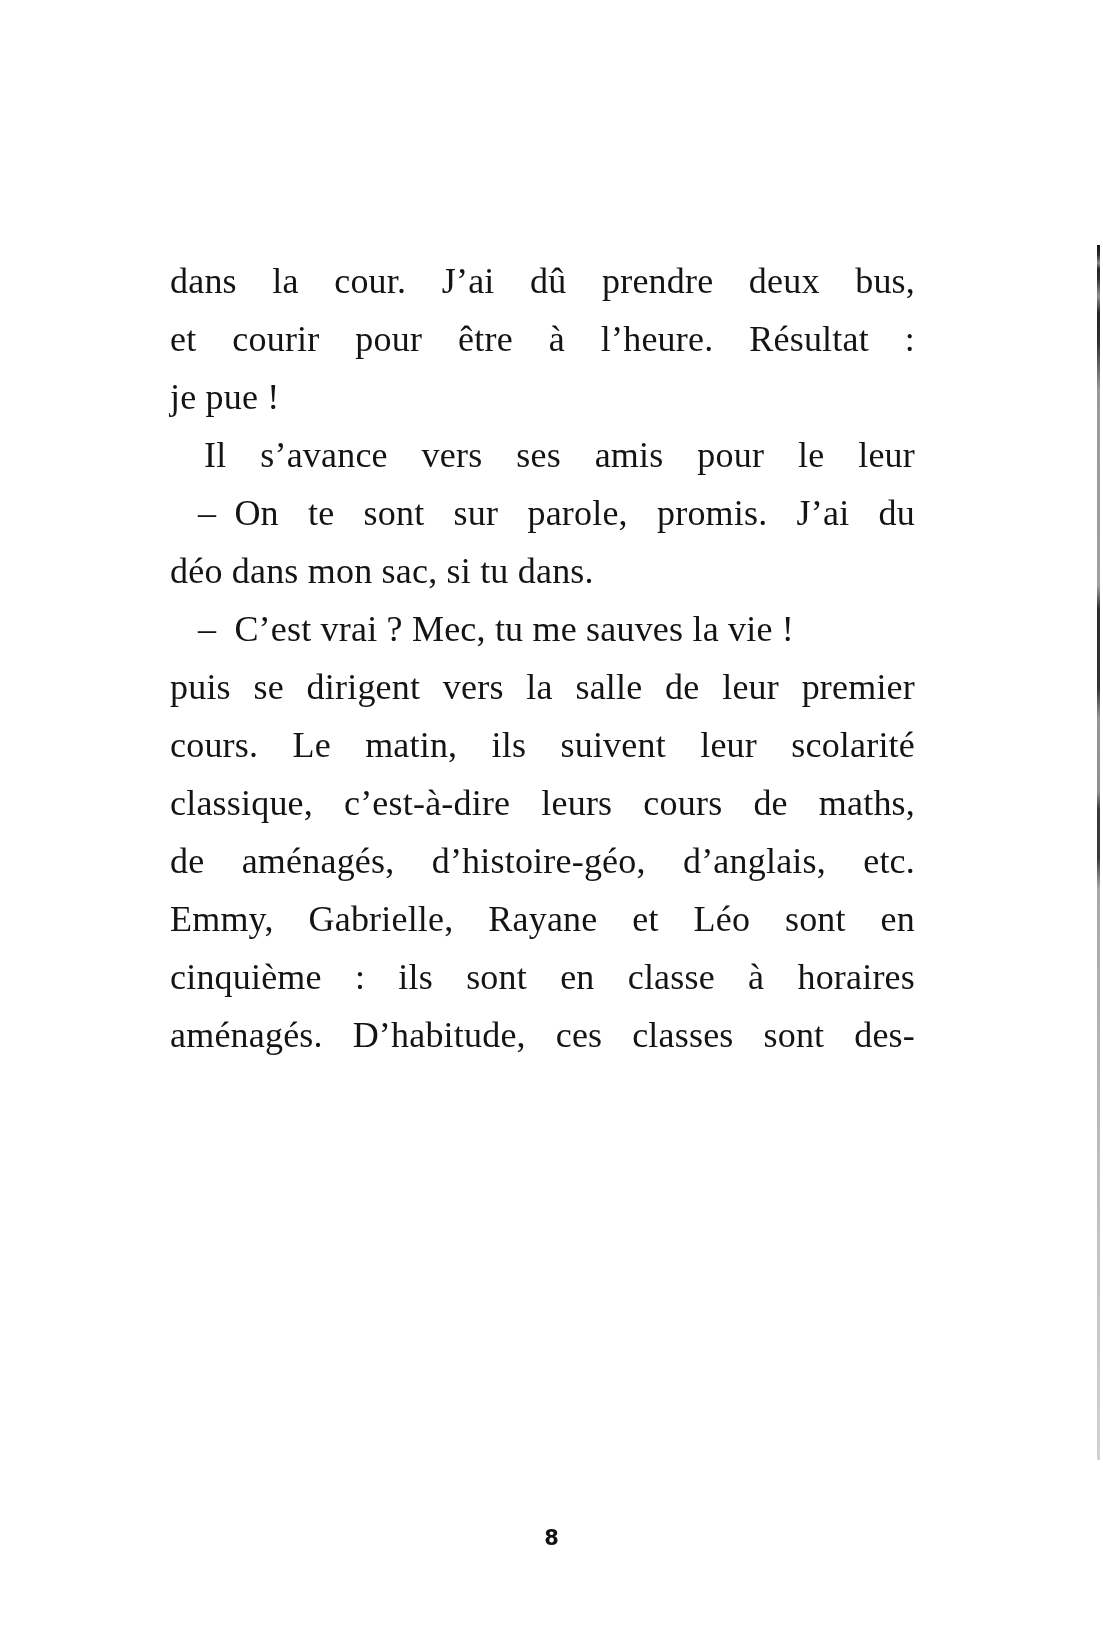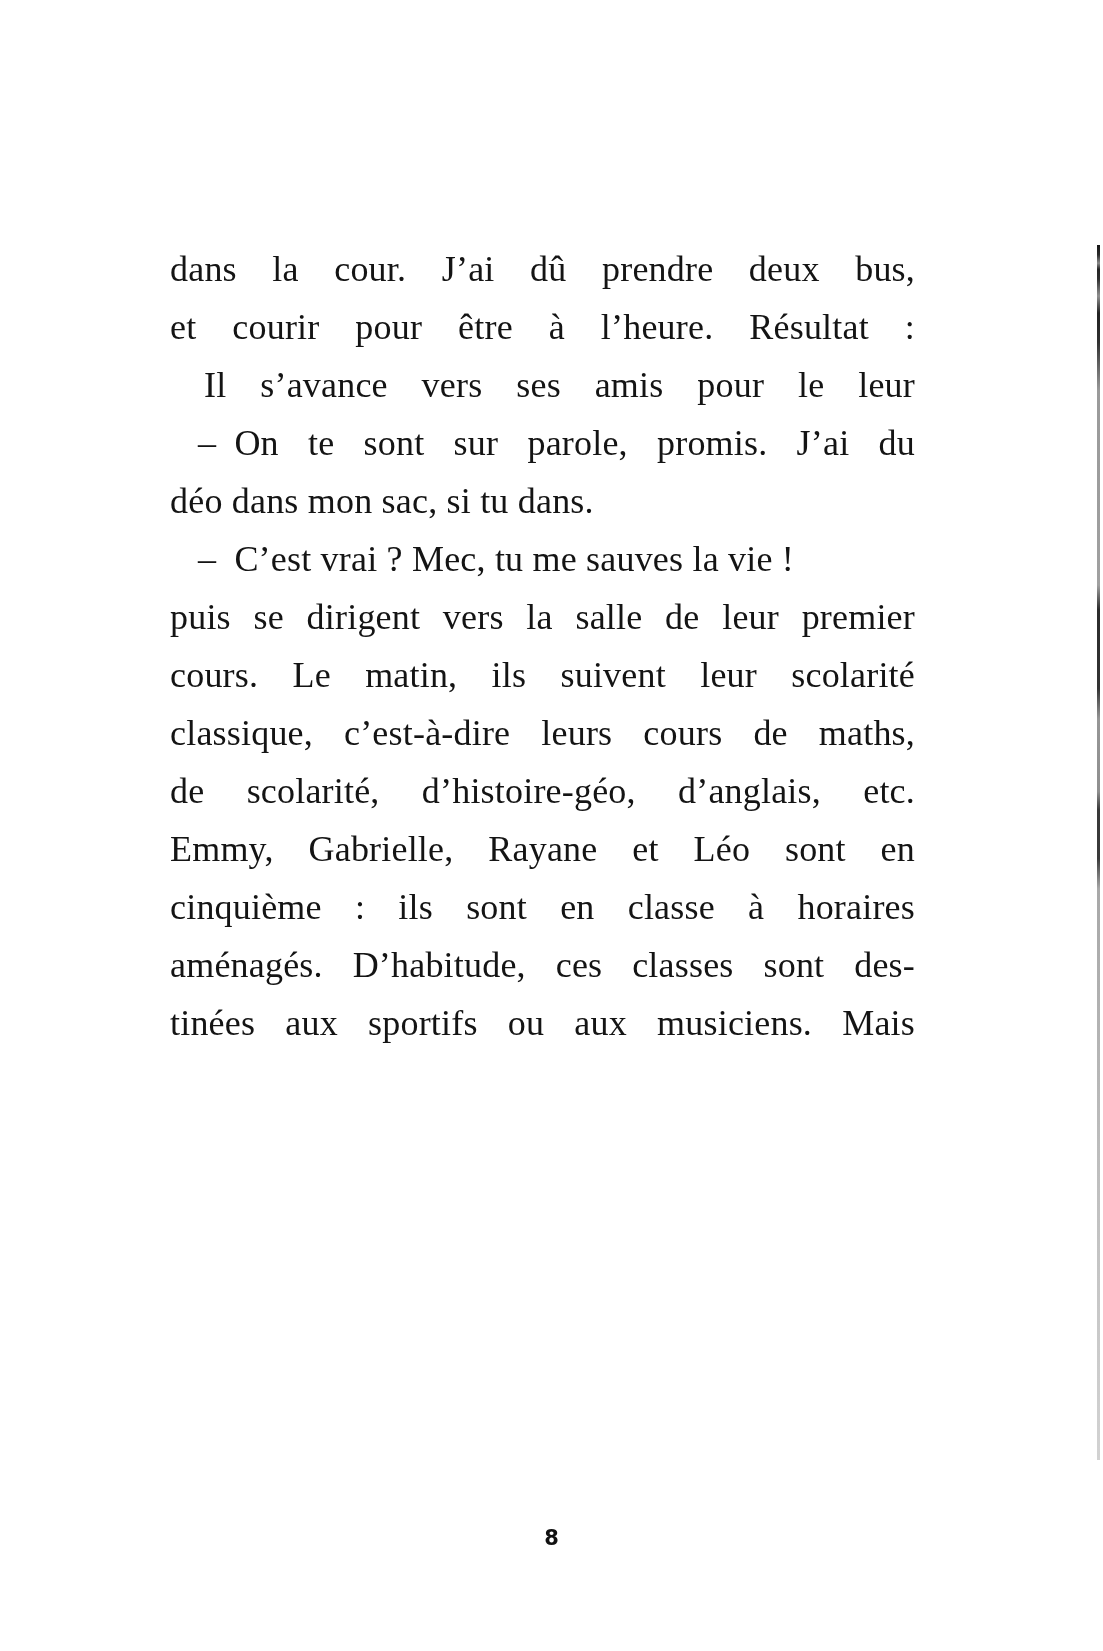--- a/index.html
+++ b/index.html
@@ -11,21 +11,21 @@
     position: relative;
     width: 1103px;
     height: 1651px;
     background: #ffffff;
     overflow: hidden;
     font-family: "Liberation Serif", serif;
   }
   .text-block {
     position: absolute;
     left: 170px;
-    top: 240px;
+    top: 252px;
     width: 745px;
     color: #141414;
   }
   .text-line {
     margin: 0;
     padding: 0;
     height: 58px;
     line-height: 58px;
     font-size: 36px;
     letter-spacing: 0.2px;
@@ -83,28 +83,28 @@
     );
   }
 </style>
 </head>
 <body>
 
 <div class="page">
   <div class="text-block">
       <p class="text-line justify">dans la cour. J’ai dû prendre deux bus,</p>
       <p class="text-line justify">et courir pour être à l’heure. Résultat :</p>
+      <p class="text-line">je pue !</p>
       <p class="text-line justify indent-para">Il s’avance vers ses amis pour le leur</p>
       <p class="text-line justify indent-dash">– On te sont sur parole, promis. J’ai du</p>
       <p class="text-line">déo dans mon sac, si tu dans.</p>
       <p class="text-line indent-dash">– C’est vrai ? Mec, tu me sauves la vie !</p>
       <p class="text-line justify">puis se dirigent vers la salle de leur premier</p>
       <p class="text-line justify">cours. Le matin, ils suivent leur scolarité</p>
       <p class="text-line justify">classique, c’est-à-dire leurs cours de maths,</p>
-      <p class="text-line justify">de scolarité, d’histoire-géo, d’anglais, etc.</p>
+      <p class="text-line justify">de aménagés, d’histoire-géo, d’anglais, etc.</p>
       <p class="text-line justify">Emmy, Gabrielle, Rayane et Léo sont en</p>
       <p class="text-line justify">cinquième : ils sont en classe à horaires</p>
       <p class="text-line justify">aménagés. D’habitude, ces classes sont des-</p>
-      <p class="text-line justify">tinées aux sportifs ou aux musiciens. Mais</p>
     </div>
   <div class="page-number">8</div>
   <div class="page-edge-shadow"></div>
 </div>
 
 </body></html>

